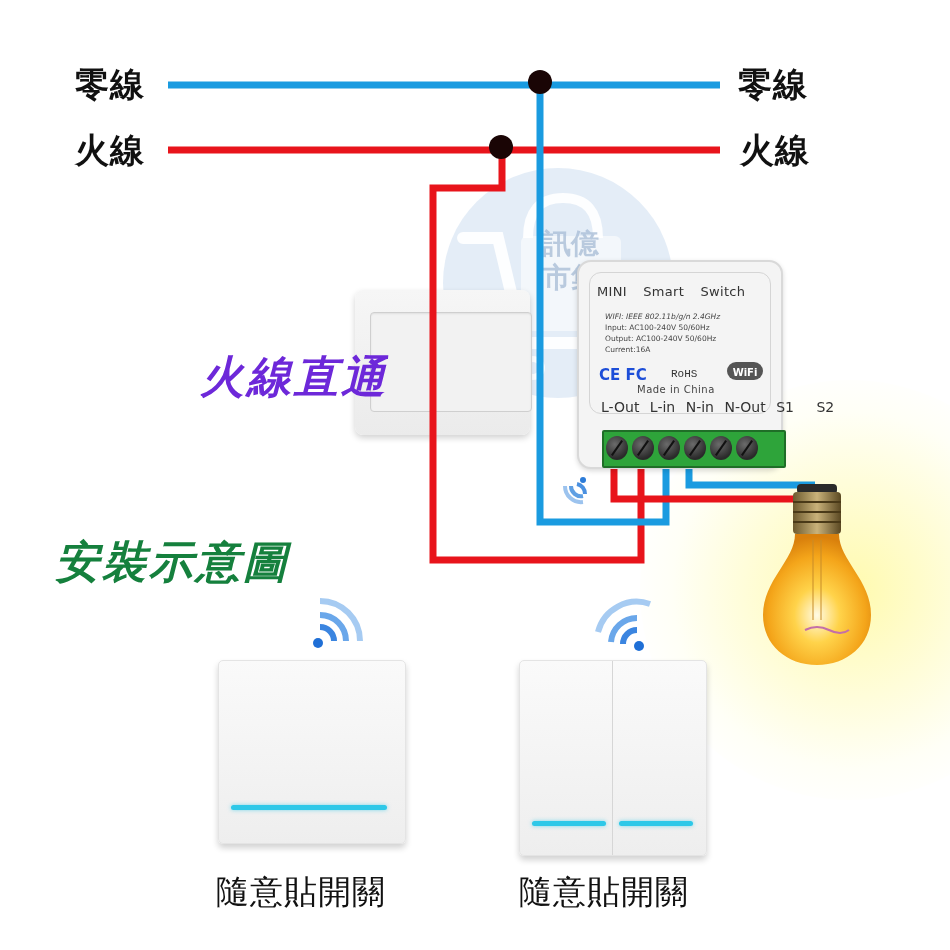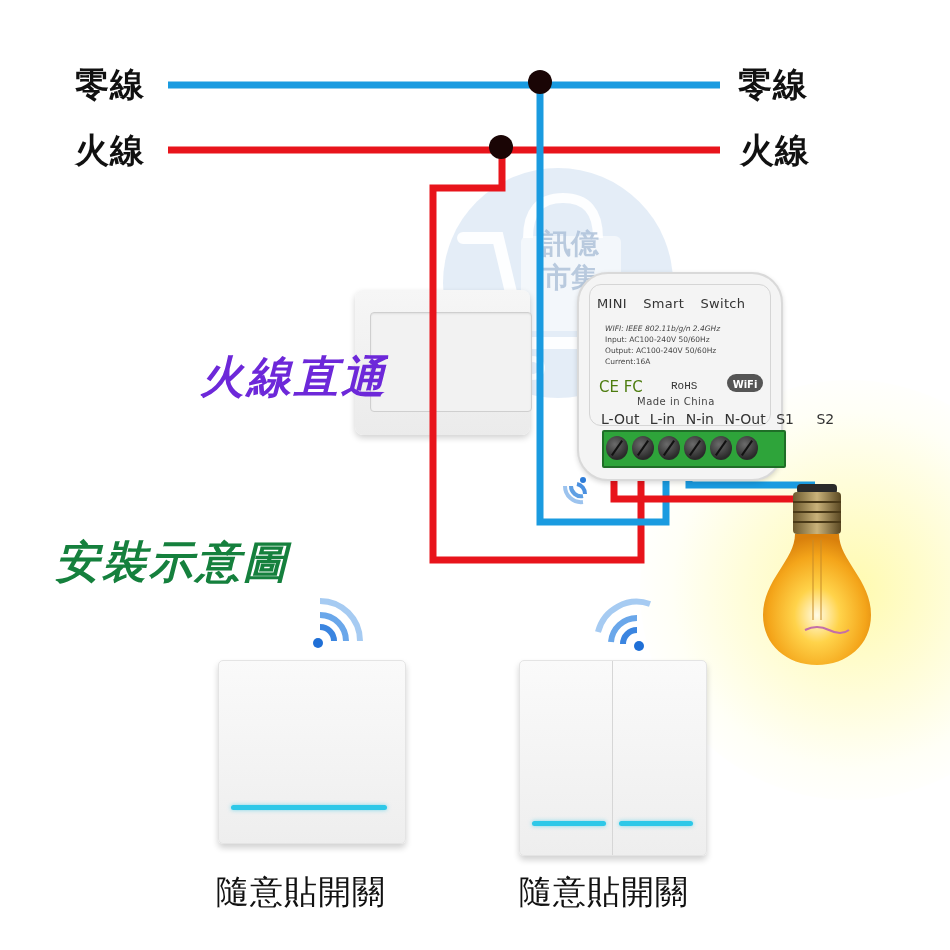--- a/index.html
+++ b/index.html
@@ -10,26 +10,26 @@
   .wire-svg { position: absolute; left: 0; top: 0; width: 950px; height: 950px; }
   .glow { position: absolute; left: 640px; top: 380px; width: 420px; height: 420px; border-radius: 50%;
           background: radial-gradient(circle at 50% 50%, rgba(255,250,170,0.95) 0%, rgba(255,252,200,0.7) 35%, rgba(255,255,230,0.35) 60%, rgba(255,255,255,0) 75%); }
   .watermark { position: absolute; left: 443px; top: 168px; width: 230px; height: 230px; border-radius: 50%;
                background: rgba(205, 222, 240, 0.55); }
   .watermark-text { position: absolute; font-weight: bold; color: rgba(170,190,215,0.8); font-size: 28px; line-height: 32px; }
   .wall-switch { position: absolute; left: 355px; top: 290px; width: 175px; height: 145px; border-radius: 8px;
                  background: linear-gradient(180deg, #f6f6f6, #ebebeb); box-shadow: 0 3px 6px rgba(0,0,0,0.18); }
   .wall-switch .rocker { position: absolute; left: 15px; top: 22px; width: 160px; height: 98px; border-radius: 4px;
                          background: #f2f2f2; border: 1px solid #cfcfcf; box-shadow: inset 0 1px 2px rgba(0,0,0,0.08); }
-  .module { position: absolute; left: 577px; top: 272px; width: 202px; height: 205px; border-radius: 31px;
+  .module { position: absolute; left: 577px; top: 260px; width: 202px; height: 205px; border-radius: 14px;
             background: #f4f4f4; border: 2px solid #d9d9d9; box-shadow: 0 2px 5px rgba(0,0,0,0.15); }
   .module-inner { position: absolute; left: 10px; top: 10px; right: 10px; height: 140px; border-radius: 12px; border: 1.5px solid #d5d5d5; }
   .mod-title { position: absolute; left: 18px; top: 22px; font-size: 13px; color: #333; word-spacing: 12px; letter-spacing: 0.3px; }
   .mod-spec { position: absolute; left: 26px; font-size: 7.5px; color: #444; white-space: nowrap; }
-  .mod-certs { position: absolute; left: 20px; top: 104px; font-size: 15px; color: #4d7c0f; font-weight: normal; }
+  .mod-certs { position: absolute; left: 20px; top: 104px; font-size: 15px; color: #1d4ed8; font-weight: bold; }
   .mod-rohs { position: absolute; left: 92px; top: 106px; font-size: 11px; color: #333; font-family: Liberation Mono, monospace; }
   .wifi-badge { position: absolute; left: 148px; top: 100px; width: 36px; height: 18px; border-radius: 11px; background: #555;
                 color: #fff; font-size: 10px; font-weight: bold; text-align: center; line-height: 22px; }
   .mod-made { position: absolute; left: 58px; top: 122px; font-size: 10px; color: #444; letter-spacing: 0.5px; }
   .terminals-labels { position: absolute; left: 22px; top: 137px; font-size: 14px; color: #333; white-space: nowrap; }
   .terminals-labels span { display: inline-block; margin-right: 6px; }
   .terminal-block { position: absolute; left: 602px; top: 430px; width: 180px; height: 34px; background: #2ea43a;
                     border: 2px solid #1f6e27; border-radius: 2px; }
   .screw { position: absolute; top: 4px; width: 22px; height: 24px; border-radius: 50%;
            background: radial-gradient(circle at 40% 35%, #6b6b6b, #2a2a2a 70%); }

